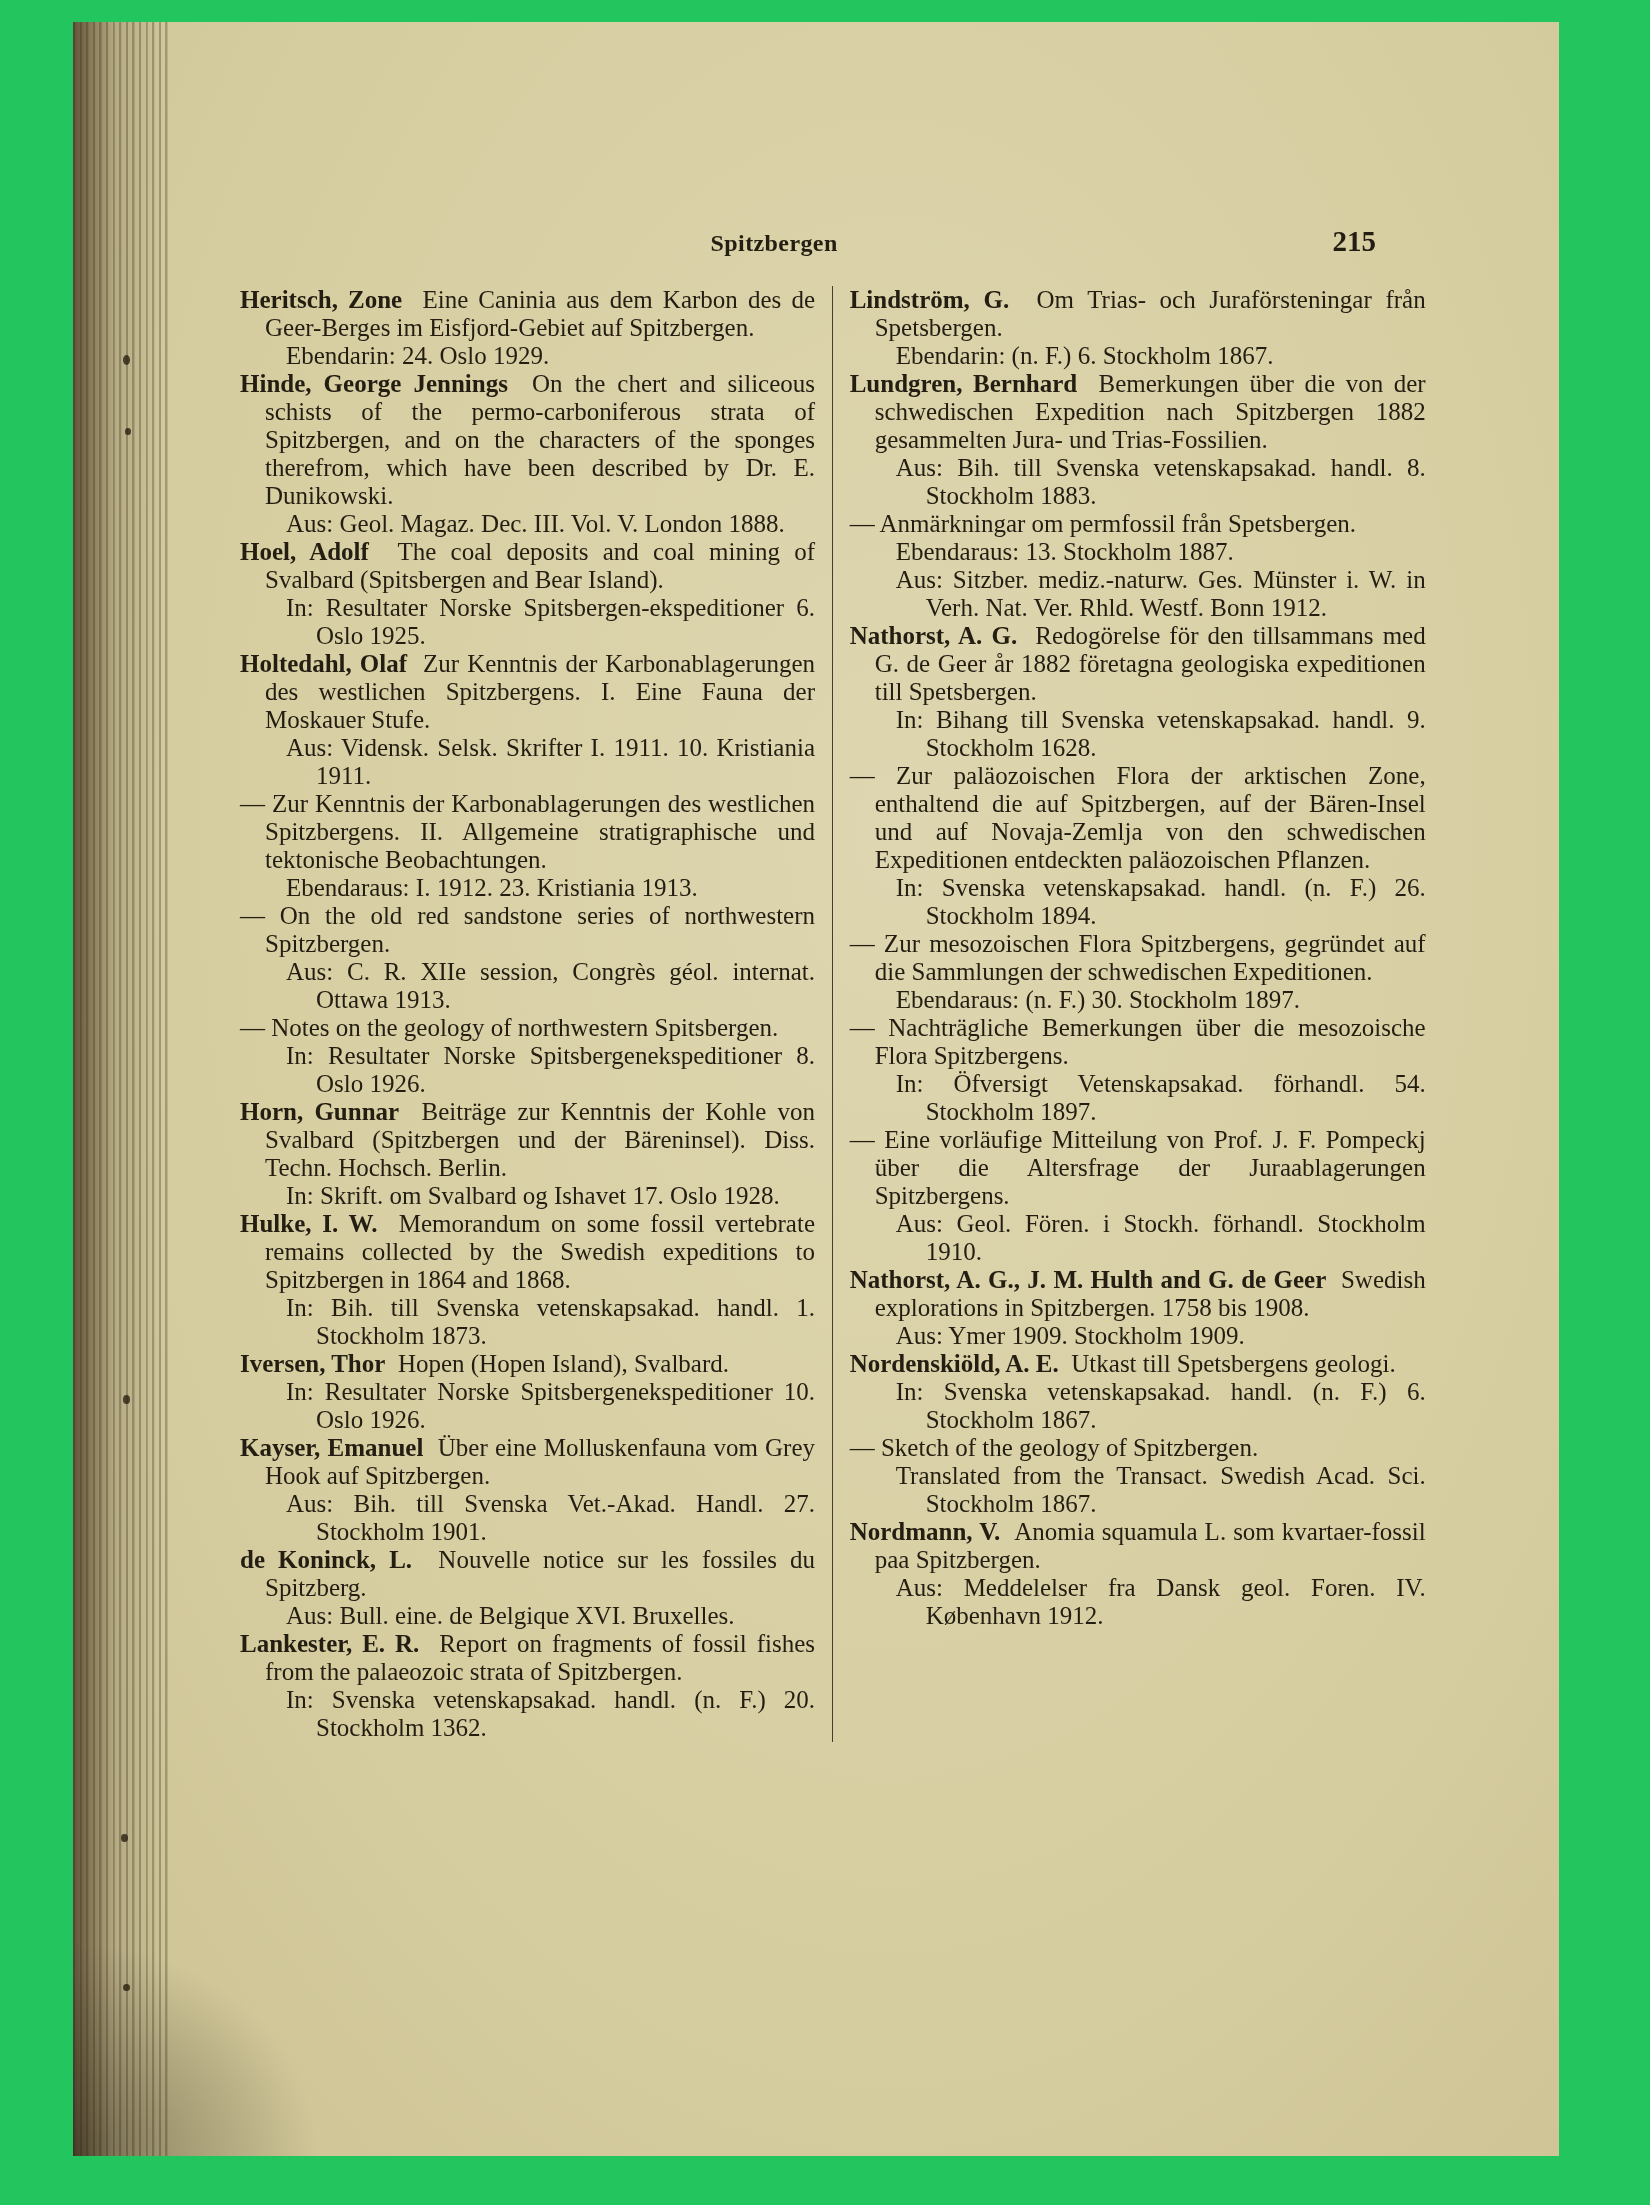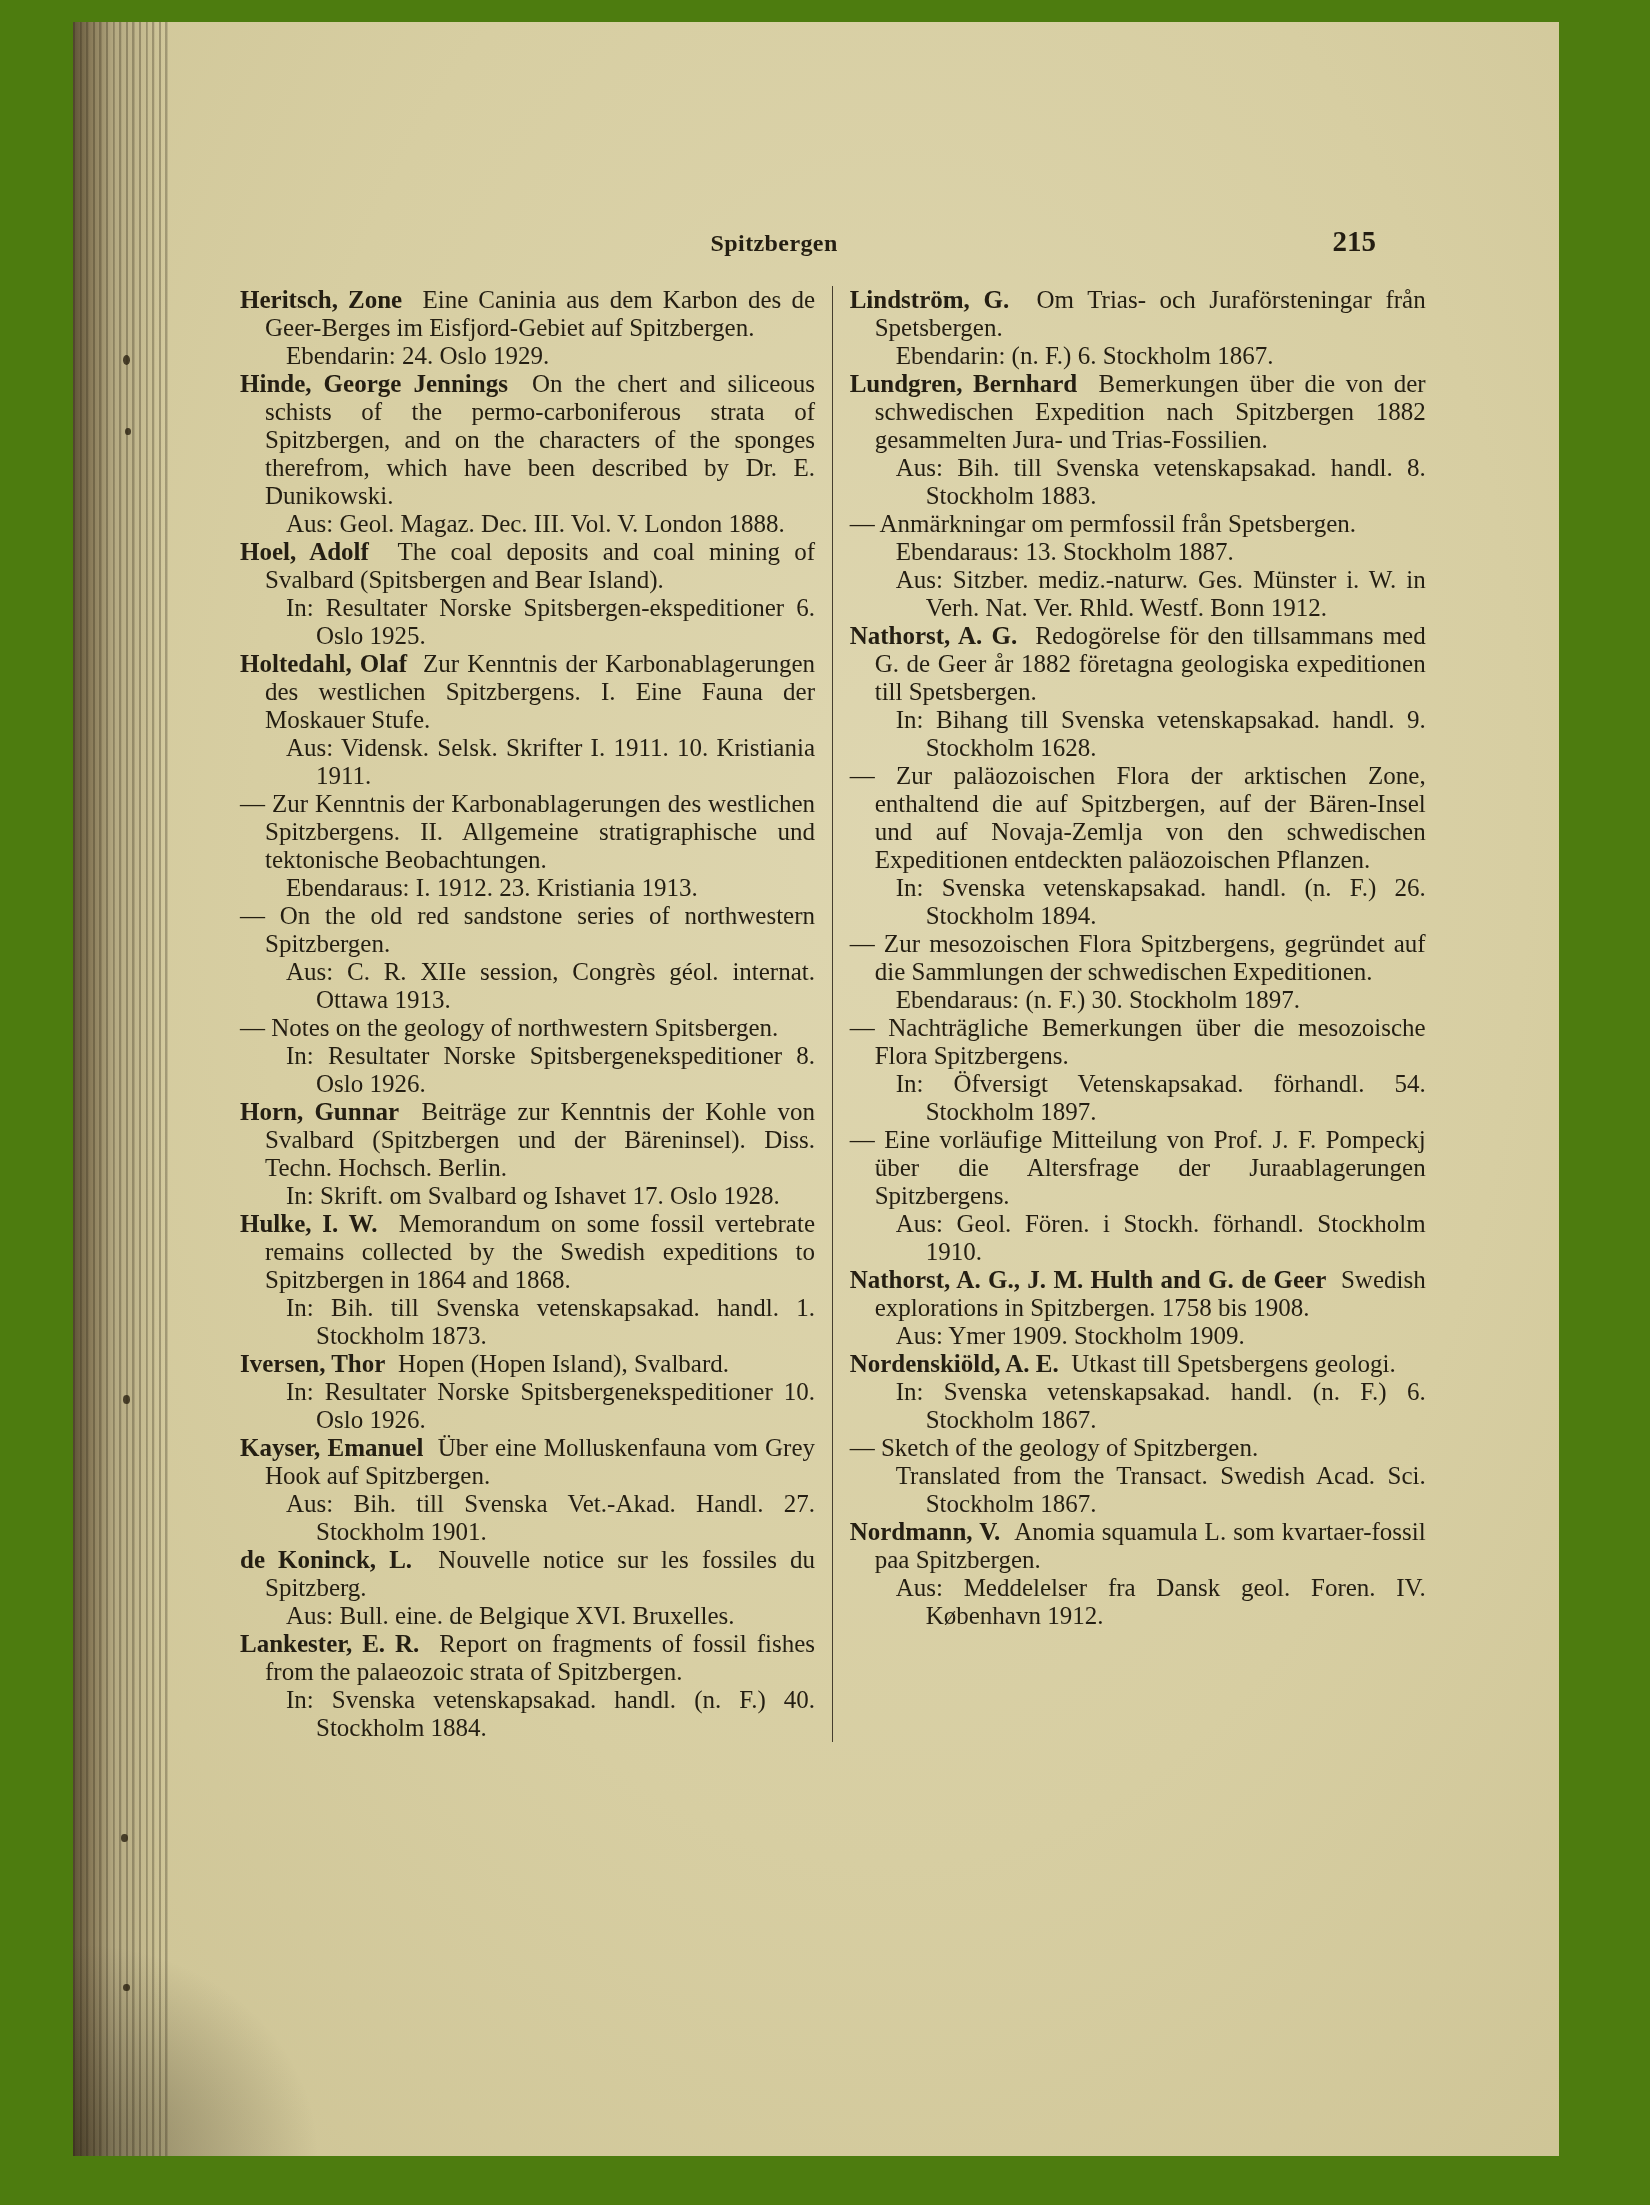--- a/index.html
+++ b/index.html
@@ -4,21 +4,21 @@
 <style>
   html, body {
     margin: 0;
     padding: 0;
     background: #000;
   }
   .screen {
     position: relative;
     width: 1651px;
     height: 2205px;
-    background: #4d7c0f;
+    background: #22c55e;
     overflow: hidden;
     font-family: "Liberation Serif", serif;
   }
   .page-paper {
     position: absolute;
     left: 73px;
     top: 21.5px;
     width: 1486px;
     height: 2134px;
     background: #d8cfa4;
@@ -171,21 +171,21 @@
             <div class="entry">
               <p class="main"><b>Kayser, Emanuel</b>&nbsp;&nbsp;Über eine Molluskenfauna vom Grey Hook auf Spitzbergen.</p>
               <p class="ref">Aus: Bih. till Svenska Vet.-Akad. Handl. 27. Stockholm 1901.</p>
             </div>
             <div class="entry">
               <p class="main"><b>de Koninck, L.</b>&nbsp;&nbsp;Nouvelle notice sur les fossiles du Spitzberg.</p>
               <p class="ref">Aus: Bull. eine. de Belgique XVI. Bruxelles.</p>
             </div>
             <div class="entry">
               <p class="main"><b>Lankester, E. R.</b>&nbsp;&nbsp;Report on fragments of fossil fishes from the palaeozoic strata of Spitzbergen.</p>
-              <p class="ref">In: Svenska vetenskapsakad. handl. (n. F.) 40. Stockholm 1884.</p>
+              <p class="ref">In: Svenska vetenskapsakad. handl. (n. F.) 20. Stockholm 1362.</p>
             </div>
           </div>
         <div class="divider"></div>
         <div class="col col-right" id="col-right">
             <div class="entry">
               <p class="main"><b>Lindström, G.</b>&nbsp;&nbsp;Om Trias- och Juraförsteningar från Spetsbergen.</p>
               <p class="ref">Ebendarin: (n. F.) 6. Stockholm 1867.</p>
             </div>
             <div class="entry">
               <p class="main"><b>Lundgren, Bernhard</b>&nbsp;&nbsp;Bemerkungen über die von der schwedischen Expedition nach Spitzbergen 1882 gesammelten Jura- und Trias-Fossilien.</p>

